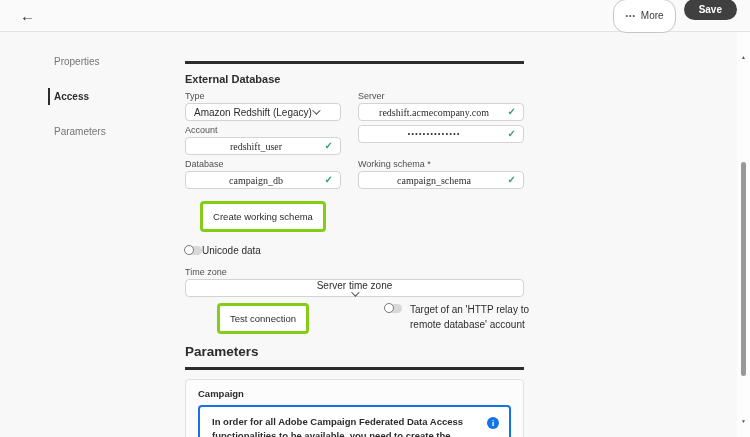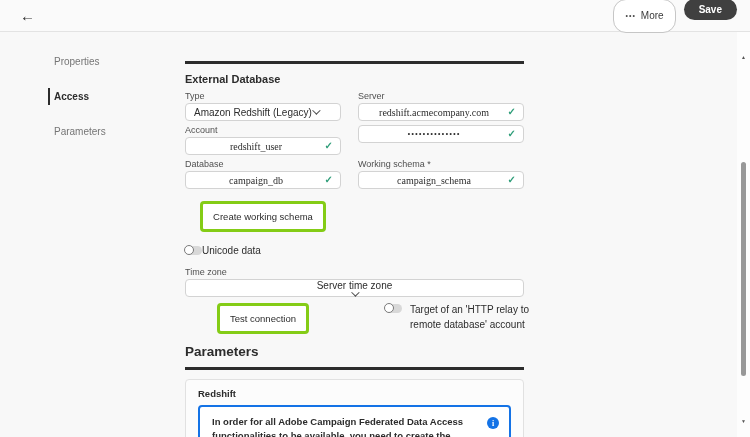--- a/index.html
+++ b/index.html
@@ -251,21 +251,21 @@
         <div class="knob"></div>
       </div>
       <span class="relay-label">Target of an 'HTTP relay to remote database' account</span>
     </div>
   </div>
 
   <div class="parameters-title">Parameters</div>
   <hr class="rule rule-params">
 
   <div class="functions-panel">
-    <div class="functions-title">Redshift</div>
+    <div class="functions-title">Campaign</div>
     <div class="info-box">
       <span class="info-text">In order for all Adobe Campaign Federated Data Access functionalities to be available, you need to create the Adobe Campaign SQL functions in the remote database.</span>
       <span class="info-icon">i</span>
     </div>
   </div>
 </div>
 
 <div class="scrollbar">
   <button class="scroll-arrow scroll-up">▲</button>
   <div class="scroll-thumb"></div>

